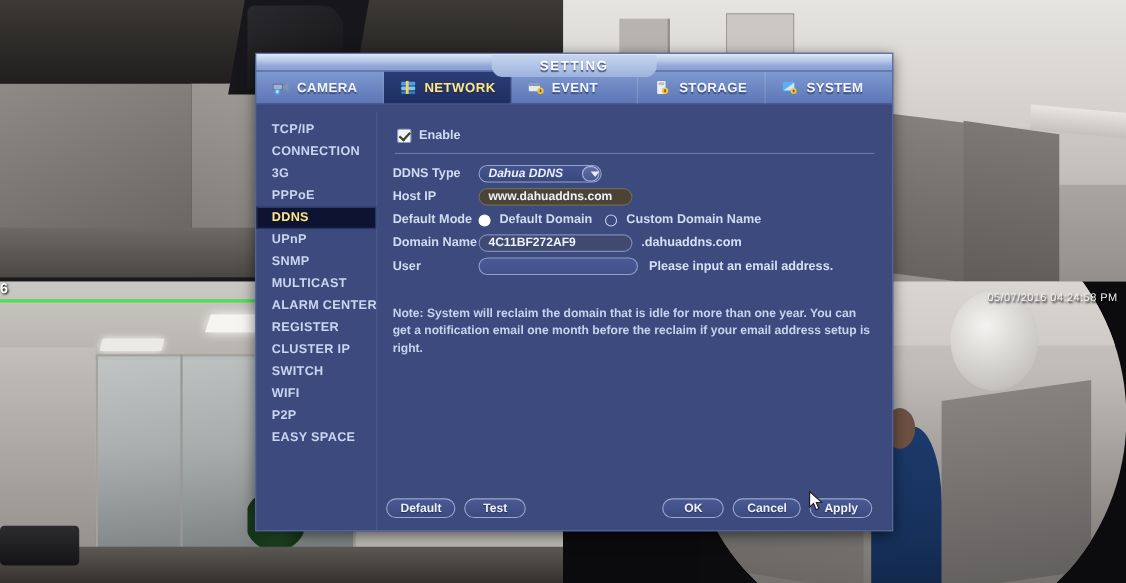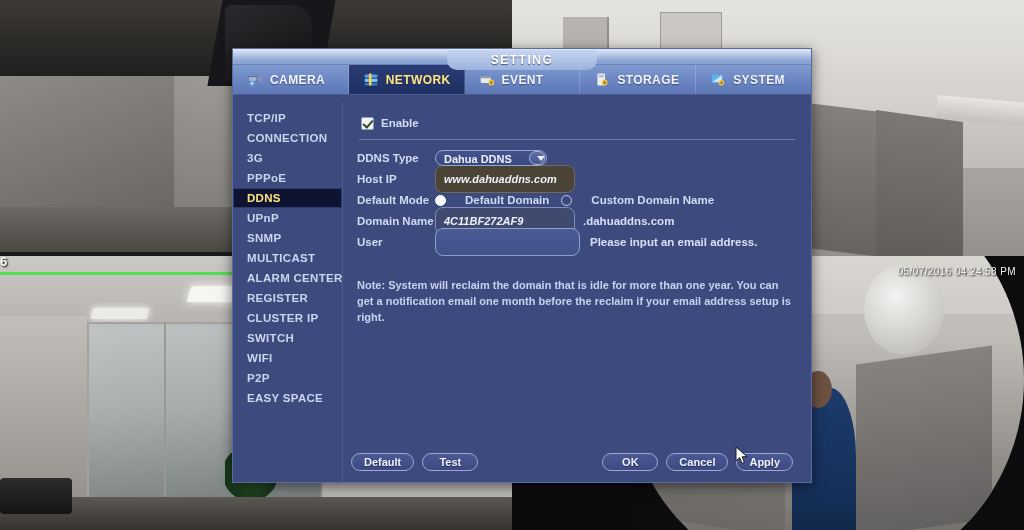--- a/index.html
+++ b/index.html
@@ -214,55 +214,55 @@
     transform: rotate(42deg);
   }
   .chk-lbl { color: #cfdcf2; font-size: 11.5px; font-weight: bold; }
 
   .divider { height:1px; background:#6a7aae; margin: 6px 2px 8px 2px; }
 
   .select {
     width: 112px; height: 16px;
     background: linear-gradient(180deg,#44538d,#3a4880);
     border: 1px solid #94a5cc; border-radius: 8px;
-    display: flex; align-items: flex-end; cursor: pointer;
+    display: flex; align-items: center; cursor: pointer;
     position: relative;
+    font-style: italic;
   }
   .select span {
     padding-left: 8px; color: #eaf0fb; font-size: 11px; font-weight: bold;
   }
   .select .arrow {
     position: absolute; right: 1px; top: 0px;
     width: 16px; height: 14px;
     background: linear-gradient(180deg,#5d6ea6,#48578e);
     border: 1px solid #a8b6d8; border-radius: 7px;
     display: flex; align-items: center; justify-content: center;
   }
   .select .arrow::after {
     content:""; border-left:4px solid transparent; border-right:4px solid transparent;
     border-top:5px solid #e9eefa;
   }
 
   .field {
-    height: 28px; border-radius: 8px;
+    height: 16px; border-radius: 8px;
     border: 1px solid #8fa0c8;
     display: flex; align-items: center;
     color: #edf1fa; font-size: 11px; font-weight: bold;
     padding-left: 8px;
     cursor: text;
-    font-style: italic;
   }
   .field.ro { background: #4b4436; border-color: #6f6a5d; width: 140px; }
   .field.name { background: #3f4a6e; border-color: #7e8dba; width: 140px; }
   .field.user { background: linear-gradient(180deg,#4a5a95,#42518a); width: 145px; }
 
   .suffix { color: #d6e0f4; font-size: 11.5px; font-weight: bold; margin-left: 8px; }
   .hint { color: #d6e0f4; font-size: 11.5px; font-weight: bold; margin-left: 10px; }
 
-  .radio-wrap { display: flex; align-items: center; gap: 19px; text-align: right; }
+  .radio-wrap { display: flex; align-items: center; gap: 8px; text-align: right; }
   .radio {
     width: 11px; height: 11px; border-radius: 50%;
     border: 1px solid #c2cde6; background: transparent; cursor: pointer;
   }
   .radio.on { background: #ffffff; border-color: #ffffff; }
   .radio-lbl { color: #cfdcf2; font-size: 11.5px; font-weight: bold; margin-right: 12px; }
 
   .note {
     position: absolute; left: 14px; top: 175px; right: 16px;
     color: #c6d3ee; font-size: 11px; line-height: 16px; font-weight: bold;

